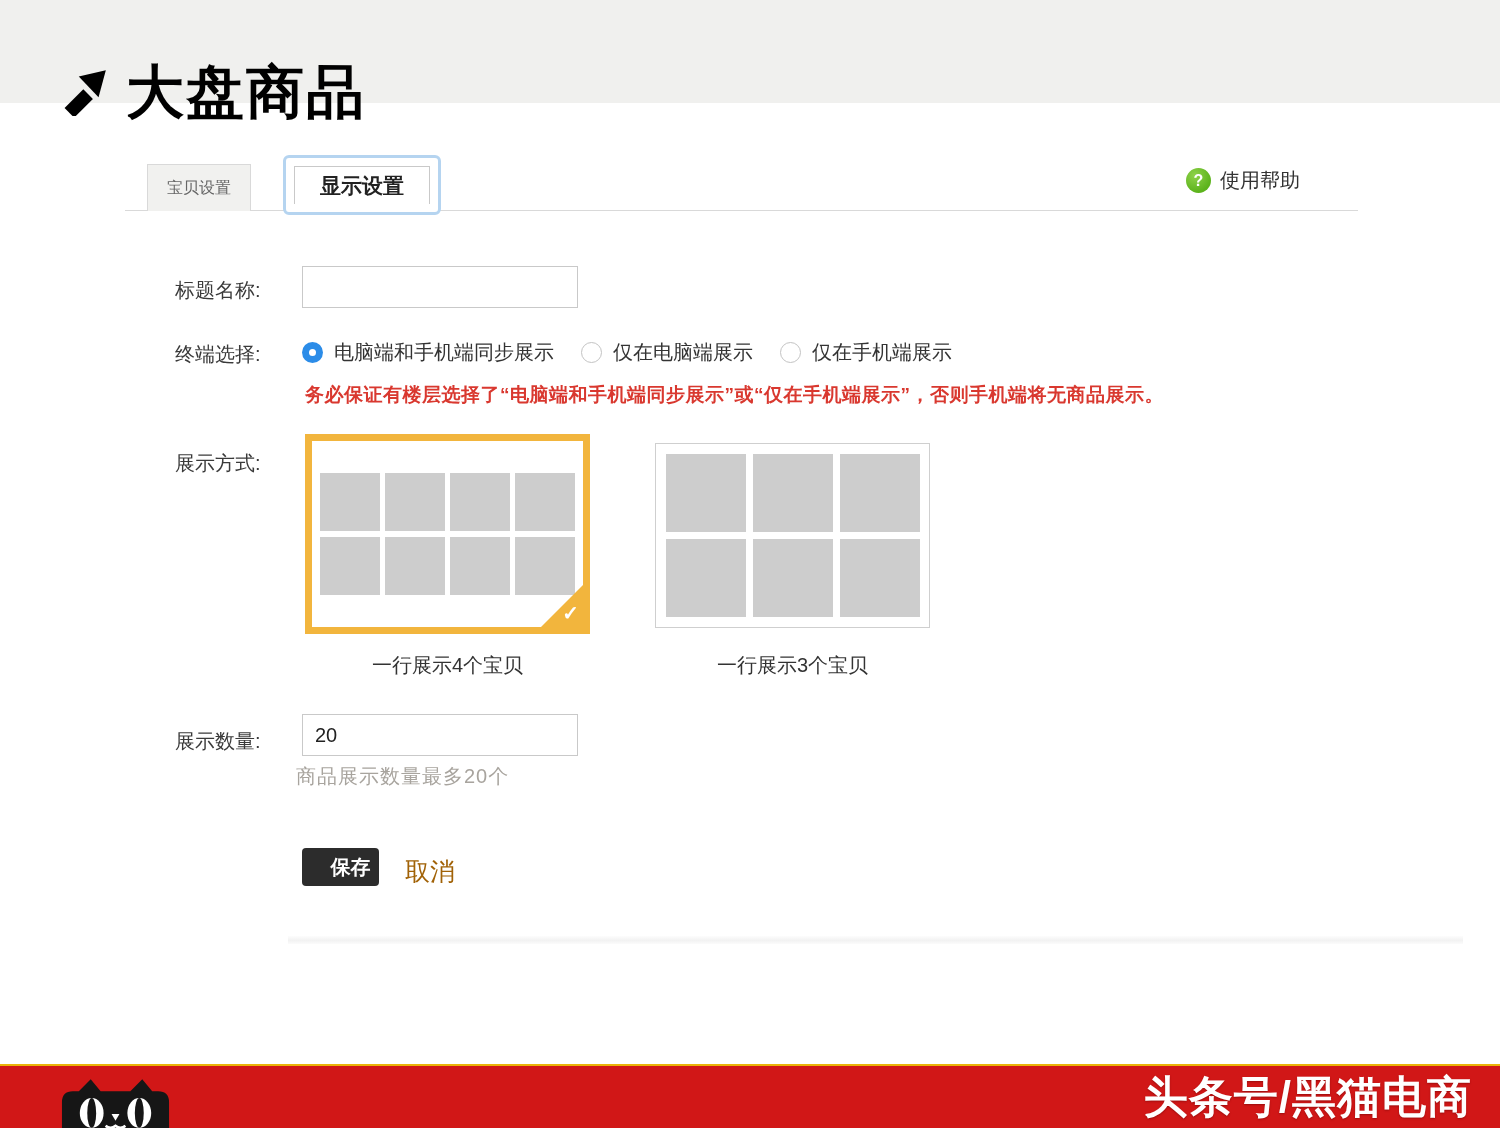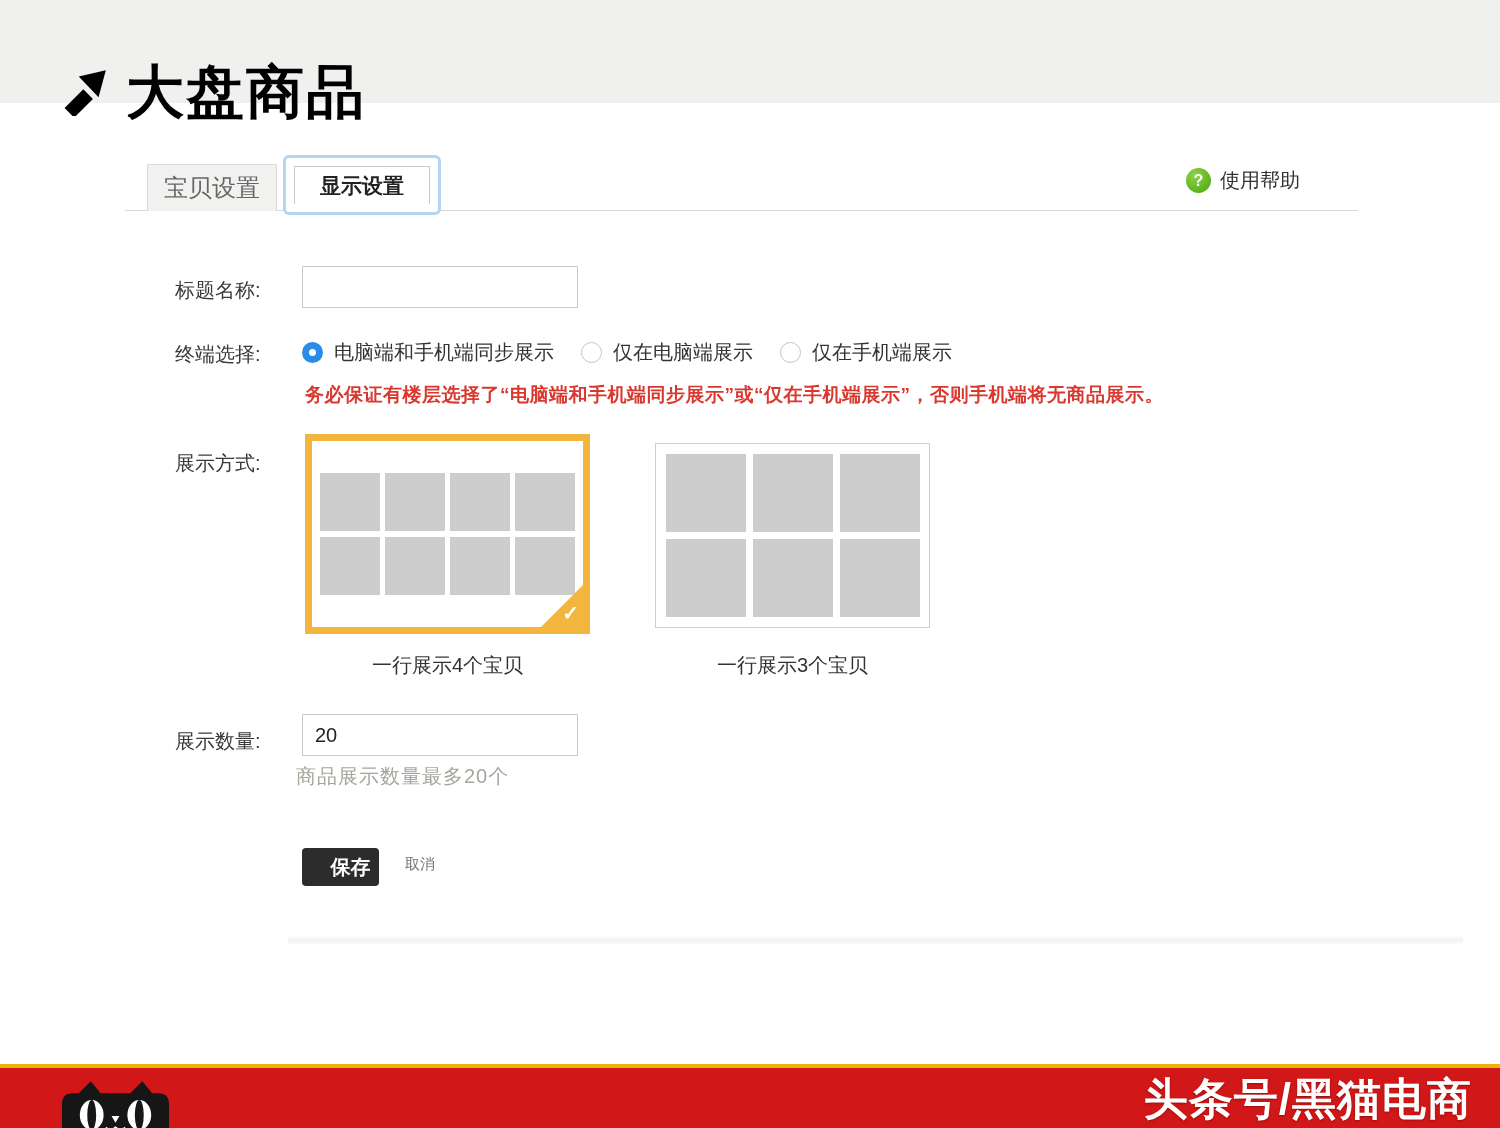--- a/index.html
+++ b/index.html
@@ -10,24 +10,24 @@
   }
   
   .top-band { position:absolute; left:0; top:0; width:1500px; height:103px; background:#f0f0ee; }
   .title-row { position:absolute; left:60px; top:60px; display:flex; align-items:flex-start; z-index:2; }
   .arrow-ic { width:50px; height:50px; margin-top:6px; }
   .page-title { margin-left:16px; font-size:58px; font-weight:bold; color:#000; letter-spacing:2px; line-height:1.1; }
 
   
   .tab-line { position:absolute; left:125px; top:210px; width:1233px; height:1px; background:#d9d9d9; }
   .tab-inactive {
-    position:absolute; left:147px; top:164px; width:130px; height:47px; z-index:1;
+    position:absolute; left:147px; top:164px; width:104px; height:47px; z-index:1;
     background:#f1f1ef; border:1px solid #d9d9d9; border-bottom:none;
     display:flex; align-items:center; justify-content:center;
-    font-size:24px; color:#666; cursor:pointer;
+    font-size:16px; color:#666; cursor:pointer;
   }
   .tab-active {
     position:absolute; left:283px; top:155px; width:158px; height:60px; z-index:3;
     background:#fff; border:3px solid #b5d4f0; border-radius:6px; padding:8px;
   }
   .tab-active-inner {
     width:100%; height:100%; background:#fff; border:1px solid #c9c9c9; border-bottom:none;
     display:flex; align-items:center; justify-content:center;
     font-size:21px; font-weight:bold; color:#222;
   }
@@ -91,31 +91,31 @@
   .mode-caption.c1 { margin-top:18px; }
   .mode-caption.c2 { margin-top:24px; }
 
   .hint { position:absolute; left:296px; top:763px; font-size:20px; color:#a8a49e; letter-spacing:1px; }
 
   .save-btn {
     position:absolute; left:302px; top:848px; width:77px; height:38px;
     background:#2c2c2c; color:#fff; border:none; border-radius:4px;
     font-size:20px; font-weight:bold; cursor:pointer; font-family:"Liberation Sans", sans-serif;padding-left:20px;
   }
-  .cancel-link { position:absolute; left:405px; top:855px; font-size:15px; color:#737373; cursor:pointer; }
+  .cancel-link { position:absolute; left:405px; top:855px; font-size:25px; color:#a16207; cursor:pointer; }
 
   .soft-divider {
     position:absolute; left:288px; top:936px; width:1175px; height:8px;
     background:linear-gradient(#fdfdfd, #f2f2f2 55%, #fbfbfb);
   }
 
   
   .footer {
     position:absolute; left:0; top:1064px; width:1500px; height:64px;
-    background:#d11717; border-top:4px solid #eab308;
+    background:#d11717; border-top:2px solid #eab308;
   }
   .cat-logo { position:absolute; left:58px; top:12px; width:115px; height:56px; }
   .credit {
     position:absolute; right:28px; top:2px; font-size:44px; font-weight:bold; color:#fff;
     letter-spacing:1px; text-shadow:0 1px 2px rgba(90,0,0,0.45); white-space:nowrap;
   }
 </style>
 </head>
 <body>
 

